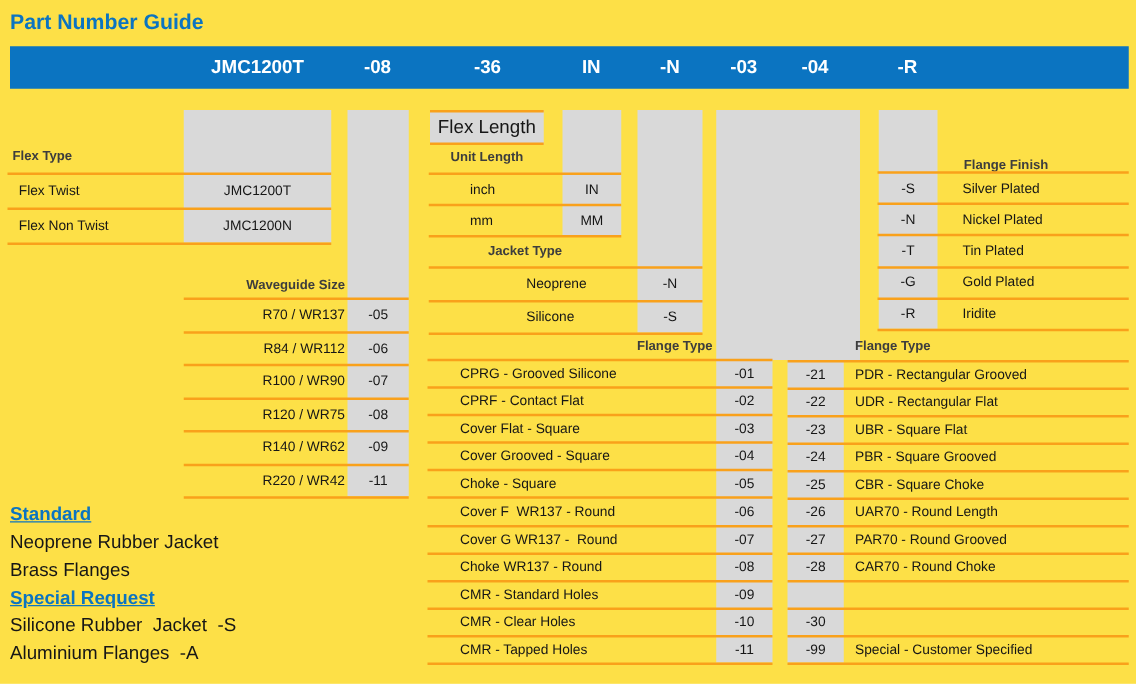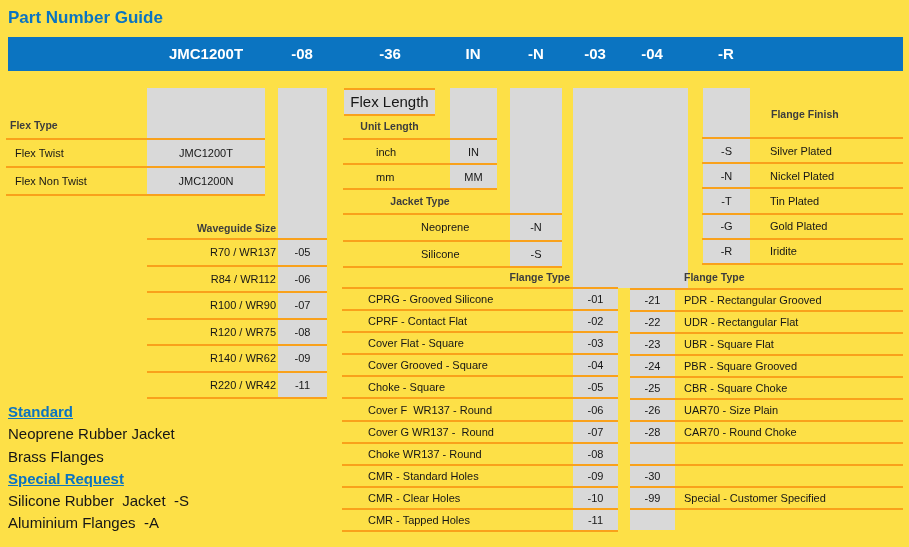--- a/index.html
+++ b/index.html
@@ -111,21 +111,21 @@
   <div class="gray" style="left:703px;top:88px;width:47px;height:175px"></div>
 
   <div class="flex-length-cell">Flex Length</div>
 
   <div class="sm-label" style="left:10px;top:119px">Flex Type</div>
   <div class="sm-label" style="left:147px;top:222px;width:129px;text-align:right">Waveguide Size</div>
   <div class="sm-label" style="left:344px;top:120px;width:91px;text-align:center">Unit Length</div>
   <div class="sm-label" style="left:343px;top:195px;width:154px;text-align:center">Jacket Type</div>
   <div class="sm-label" style="left:440px;top:271px;width:130px;text-align:right">Flange Type</div>
   <div class="sm-label" style="left:684px;top:271px">Flange Type</div>
-  <div class="sm-label" style="left:771px;top:108px">Flange Finish</div>
+  <div class="sm-label" style="left:771px;top:126px">Flange Finish</div>
 
   <div class="tbl" id="flex-type">
     <div class="row">
       <span class="name">Flex Twist</span>
       <span class="code">JMC1200T</span>
     </div>
     <div class="row">
       <span class="name">Flex Non Twist</span>
       <span class="code">JMC1200N</span>
     </div>
@@ -248,21 +248,25 @@
     <div class="row">
       <span class="code">-24</span>
       <span class="name">PBR - Square Grooved</span>
     </div>
     <div class="row">
       <span class="code">-25</span>
       <span class="name">CBR - Square Choke</span>
     </div>
     <div class="row">
       <span class="code">-26</span>
-      <span class="name">UAR70 - Size Plain</span>
+      <span class="name">UAR70 - Round Length</span>
+    </div>
+    <div class="row">
+      <span class="code">-27</span>
+      <span class="name">PAR70 - Round Grooved</span>
     </div>
     <div class="row">
       <span class="code">-28</span>
       <span class="name">CAR70 - Round Choke</span>
     </div>
     <div class="row">
       <span class="code"></span>
       <span class="name"></span>
     </div>
     <div class="row">

